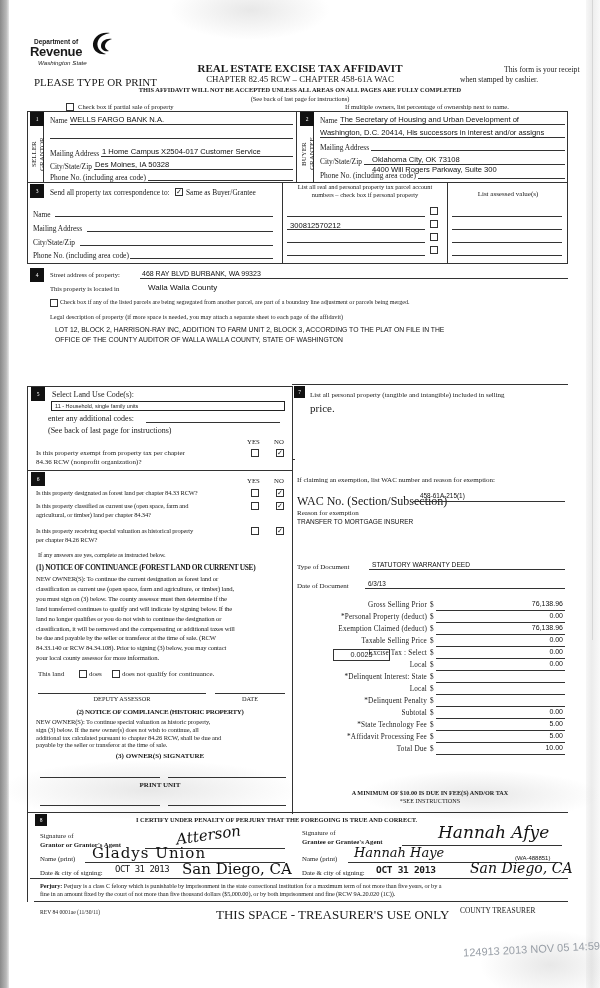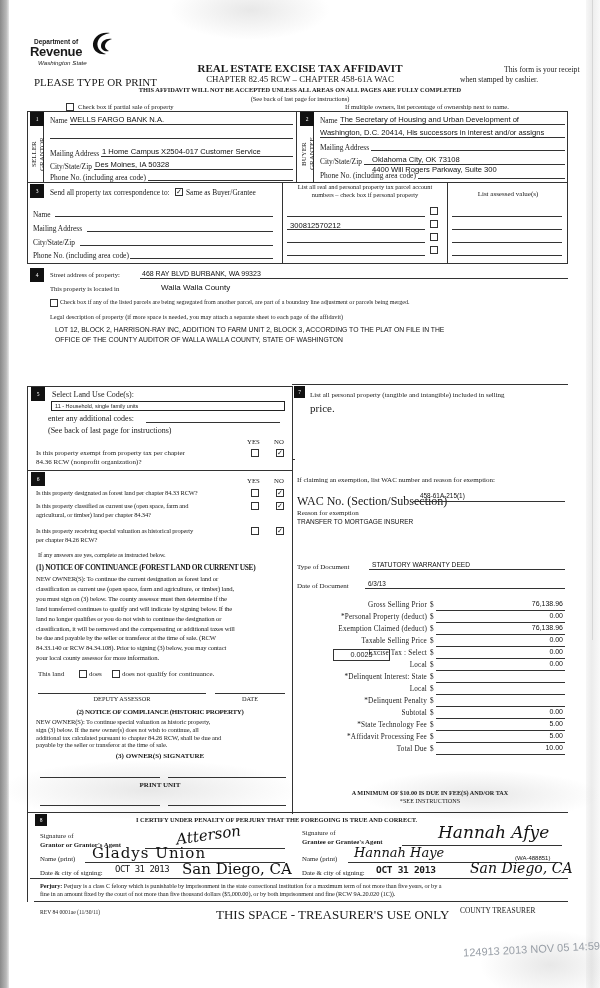--- a/index.html
+++ b/index.html
@@ -151,21 +151,21 @@
     <div class="ul" style="left:452px;top:246px;width:110px;height:10px;"></div>
   </div>
 </div>
 
 <div>
   <div class="num" style="left:30px;top:268px;">4</div>
   <div class="abs tiny" style="left:50px;top:271px;font-size:6.6px;">Street address of property:</div>
   <div class="ul" style="left:140px;top:268px;width:428px;height:11px;"></div>
   <div class="abs fill" style="left:142px;top:270px;font-size:7px;">468 RAY BLVD BURBANK, WA 99323</div>
   <div class="abs" style="left:50px;top:285px;font-size:6.6px;">This property is located in</div>
-  <div class="abs fill" style="left:148px;top:283px;font-size:8px;margin-left:13px;">Walla Walla County</div>
+  <div class="abs fill" style="left:148px;top:283px;font-size:8px;">Walla Walla County</div>
   <div class="chk" style="left:50px;top:299px;"></div>
   <div class="abs" style="left:60px;top:299px;font-size:6.1px;white-space:nowrap;">Check box if any of the listed parcels are being segregated from another parcel, are part of a boundary line adjustment or parcels being merged.</div>
   <div class="abs" style="left:50px;top:313px;font-size:6.3px;white-space:nowrap;">Legal description of property (if more space is needed, you may attach a separate sheet to each page of the affidavit)</div>
   <div class="abs fill" style="left:55px;top:326px;font-size:6.8px;white-space:nowrap;">LOT 12, BLOCK 2, HARRISON-RAY INC, ADDITION TO FARM UNIT 2, BLOCK 3, ACCORDING TO THE PLAT ON FILE IN THE</div>
   <div class="abs fill" style="left:55px;top:336px;font-size:6.8px;white-space:nowrap;">OFFICE OF THE COUNTY AUDITOR OF WALLA WALLA COUNTY, STATE OF WASHINGTON</div>
 </div>
 
 <div class="abs" style="left:27px;top:386px;width:265px;border-top:1px solid #333;"></div>
 <div class="abs" style="left:292px;top:386px;height:428px;border-left:1px solid #333;"></div>
 <div class="abs" style="left:292px;top:384px;width:276px;border-top:1px solid #333;"></div>

